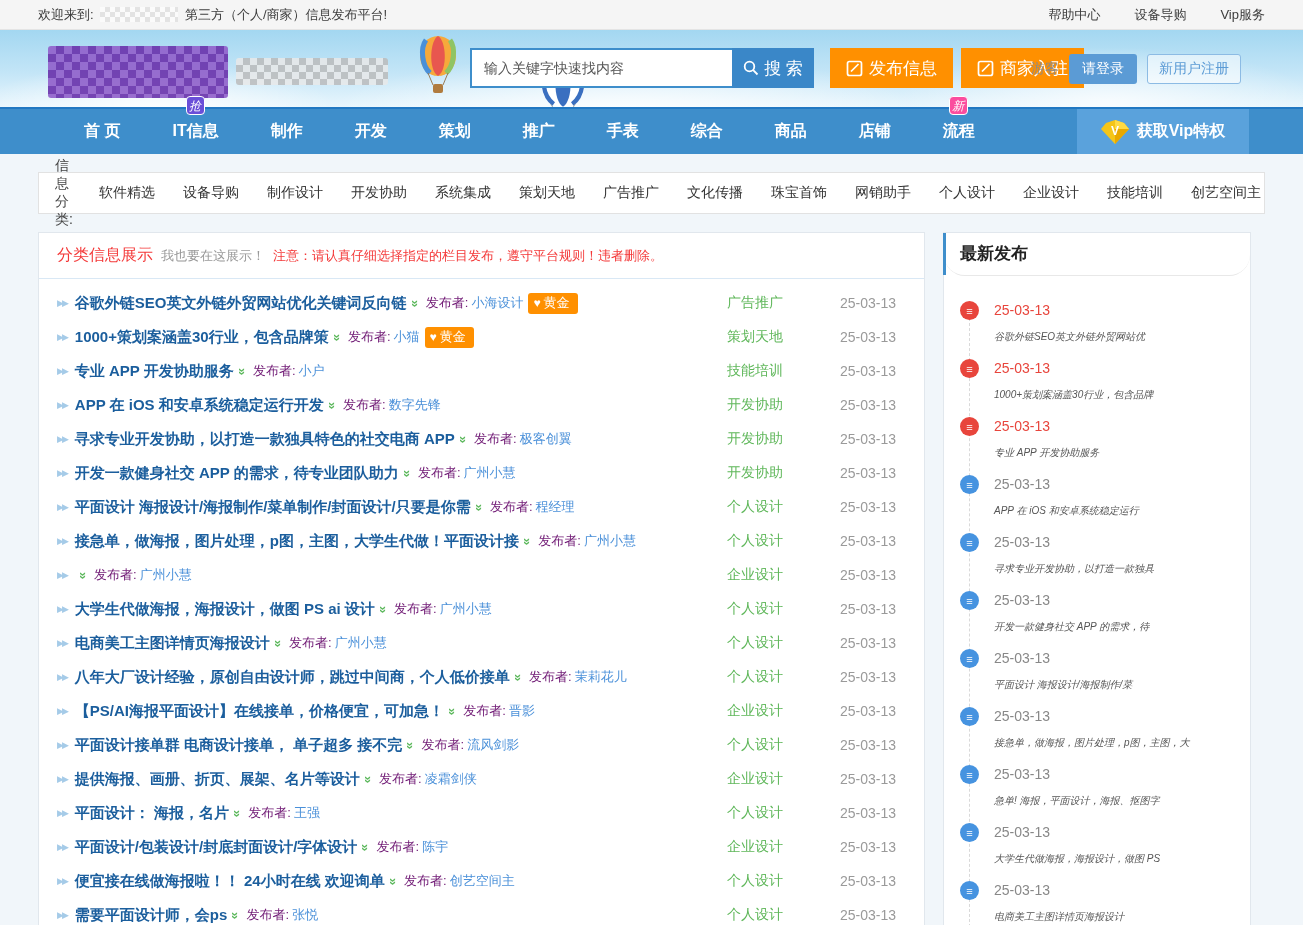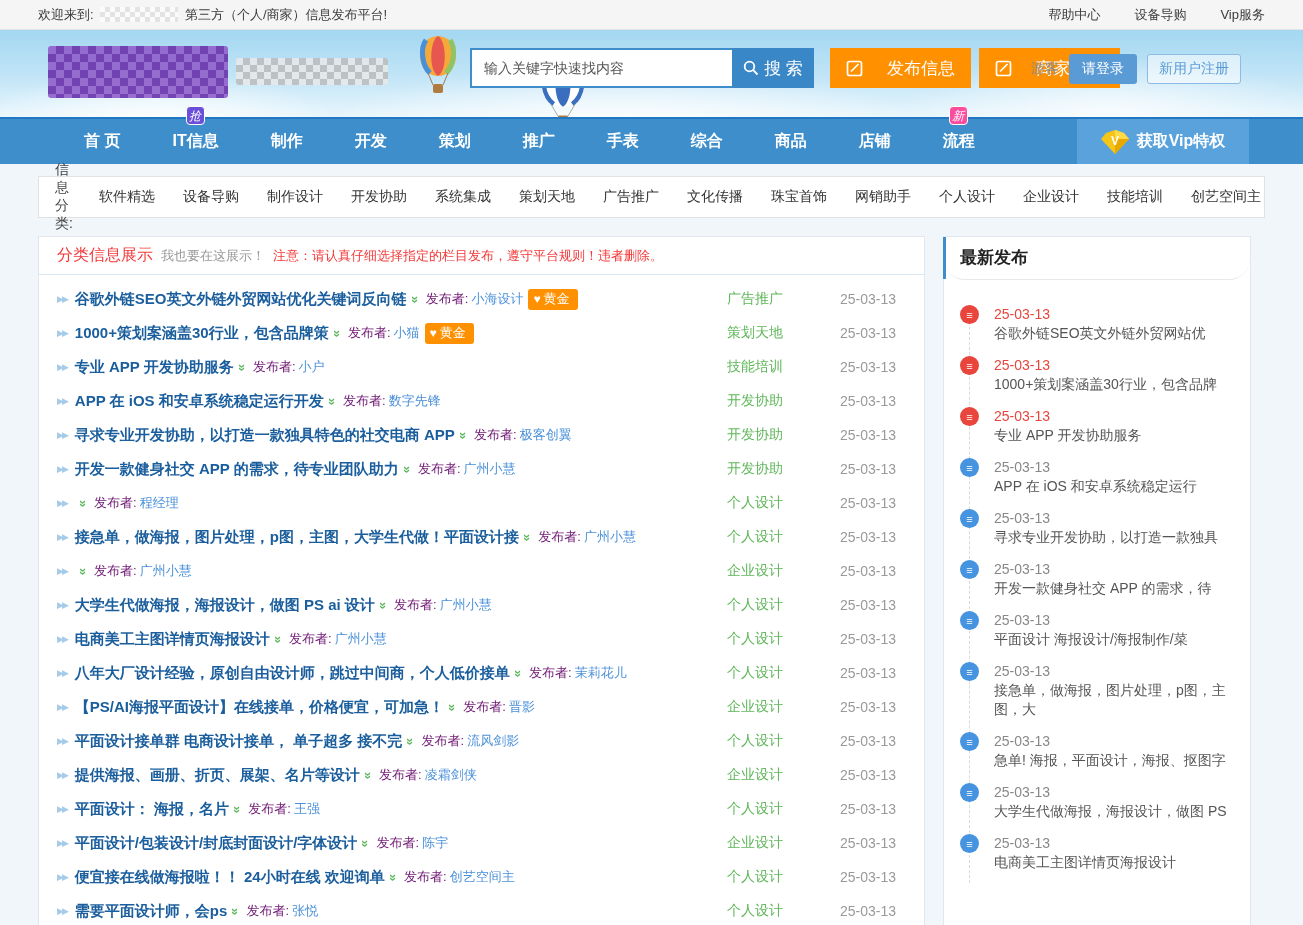--- a/index.html
+++ b/index.html
@@ -9,42 +9,42 @@
 
   
   .topbar { height:30px; background:#f5f5f5; border-bottom:1px solid #e4e4e4; font-size:13px; color:#3c3c3c; }
   .topbar .inner { display:flex; justify-content:space-between; align-items:center; height:100%; }
   .censor { display:inline-block; vertical-align:-3px; height:15px; width:78px; margin:0 3px;
             background:repeating-conic-gradient(#e3e3e3 0% 25%, #fbfbfb 0% 50%) 0 0/10px 10px; }
   .topbar-links { display:flex; gap:34px; }
   .topbar-links span { cursor:pointer; }
 
   
-  .header { height:87px; position:relative; overflow:hidden;
+  .header { height:77px; position:relative; overflow:hidden;
     background:
       radial-gradient(ellipse 260px 70px at 12% 105%, rgba(255,255,255,.95), rgba(255,255,255,0) 70%),
       radial-gradient(ellipse 420px 90px at 48% 115%, rgba(255,255,255,.97), rgba(255,255,255,0) 72%),
       radial-gradient(ellipse 300px 80px at 85% 95%, rgba(255,255,255,.75), rgba(255,255,255,0) 70%),
       linear-gradient(180deg,#a3d7f1 0%,#c3e5f7 55%,#e8f6fd 100%); }
   .header .inner { height:100%; }
   .logo-purple { position:absolute; left:10px; top:16px; width:180px; height:52px;
     background:repeating-conic-gradient(#6b35ad 0% 25%, #9263cc 0% 50%) 0 0/16px 16px; opacity:.92; border-radius:3px; }
   .logo-gray { position:absolute; left:198px; top:28px; width:152px; height:27px;
     background:repeating-conic-gradient(#bcbcbc 0% 25%, #e9e9e9 0% 50%) 0 0/14px 14px; opacity:.85; border-radius:3px; }
   .balloon { position:absolute; }
   .balloon-1 { left:378px; top:6px; }
   .balloon-2 { left:492px; top:34px; }
   .search-wrap { position:absolute; left:432px; top:18px; display:flex; height:40px; }
   .search-input { width:262px; height:40px; border:2px solid #3e8ecb; border-right:none; padding:0 12px;
     font-size:14px; color:#333; outline:none; font-family:inherit; }
   .search-input::placeholder { color:#555; }
   .btn-search { width:82px; height:40px; background:#3a87c8; color:#fff; border:none; font-size:17px;
     cursor:pointer; display:flex; align-items:center; justify-content:center; gap:5px; font-family:inherit; }
   .btn-orange { height:40px; padding:0 16px; margin-left:8px; background:#ff9000; color:#fff; border:none;
-    font-size:17px; cursor:pointer; display:flex; align-items:center; gap:24px; font-family:inherit; }
+    font-size:17px; cursor:pointer; display:flex; align-items:center; gap:6px; font-family:inherit; }
   .orange-row { position:absolute; left:784px; top:18px; display:flex; }
   .account { position:absolute; right:24px; top:24px; display:flex; align-items:center; gap:10px; }
   .guest { color:#8a8a8a; font-size:14px; }
   .btn-login { background:#5b9bd5; color:#fff; border:none; border-radius:3px; padding:6px 13px;
     font-size:14px; cursor:pointer; font-family:inherit; }
   .btn-register { background:rgba(255,255,255,.55); color:#5b9bd5; border:1px solid #8cbbe4; border-radius:3px;
     padding:5px 11px; font-size:14px; cursor:pointer; font-family:inherit; }
 
   
   .nav { height:47px; background:#3e8ecb; border-top:2px solid #2178c2; }
@@ -52,32 +52,32 @@
   .nav-item { position:relative; display:flex; align-items:center; padding:0 26px; color:#fff;
     font-size:16px; font-weight:bold; cursor:pointer; white-space:nowrap; }
   .nav-badge { position:absolute; top:-13px; left:50%; margin-left:-10px; min-width:19px; height:19px;
     background:#fb4d9e; border:1px solid #fff; border-radius:4px; color:#fff; font-size:12px; font-weight:normal;
     display:flex; align-items:center; justify-content:center; line-height:1; }
   .nav-badge.purple { background:#6a4fd8; }
   .vip { margin-left:auto; margin-right:16px; width:172px; background:#5aa2dc; display:flex; align-items:center;
     justify-content:center; gap:8px; color:#fff; font-size:16px; font-weight:bold; cursor:pointer; }
 
   
-  .catbar { width:1227px; margin:12px auto; background:#fff; border:1px solid #e2e2e2; height:42px;
+  .catbar { width:1227px; margin:18px auto; background:#fff; border:1px solid #e2e2e2; height:42px;
     display:flex; align-items:center; font-size:14px; color:#333; padding:0 16px; }
   .catbar .cat-label { color:#444; margin-right:12px; }
   .cat-item { padding:0 14px; cursor:pointer; white-space:nowrap; }
 
   
   .main { width:1227px; margin:18px auto 0; display:flex; gap:18px; align-items:flex-start; }
   .card { background:#fff; border:1px solid #e1e7ed; }
   .left-card { width:887px; height:745px; }
   .right-card { width:308px; height:745px; }
 
-  .notice { height:38px; display:flex; align-items:center; gap:8px; padding:0 18px;
+  .notice { height:46px; display:flex; align-items:center; gap:8px; padding:0 18px;
     border-bottom:1px solid #d9e8f5; white-space:nowrap; overflow:hidden; }
   .notice-title { color:#f43939; font-size:16px; }
   .notice-gray { color:#999; font-size:13px; }
   .notice-red { color:#f43939; font-size:13px; }
 
   .rows { padding-top:7px; }
   .row { height:34px; display:flex; align-items:center; padding:0 28px 0 18px; font-size:14px; }
   .row-main { display:flex; align-items:center; flex:1; min-width:0; overflow:hidden; white-space:nowrap; }
   .dbl-arrow { color:#a5cbe8; font-size:9px; letter-spacing:-2px; margin-right:8px; flex:none; }
   .dbl-arrow::before { content:"▶▶"; }
@@ -99,21 +99,21 @@
   .side-header::before { content:""; position:absolute; left:-1px; top:0; width:3px; height:100%; background:#3e8ecb; }
   .timeline { position:relative; padding:25px 14px 10px 16px; }
   .timeline::before { content:""; position:absolute; left:25px; top:32px; bottom:12px; border-left:1px dashed #d9d9d9; }
   .tl-item { position:relative; padding-left:34px; margin-bottom:13px; }
   .tl-icon { position:absolute; left:0; top:0; width:19px; height:19px; border-radius:50%; background:#4693e0;
     color:#fff; display:flex; align-items:center; justify-content:center; font-size:11px; z-index:1; }
   .tl-icon::before { content:"≡"; }
   .tl-icon.red { background:#e8453c; }
   .tl-date { font-size:14px; color:#888; line-height:19px; }
   .tl-date.red { color:#e8453c; }
-  .tl-text { font-size:14px; color:#555; line-height:19px; cursor:pointer; }
+  .tl-text { margin-top:7px; font-size:10px; color:#555; line-height:19px; cursor:pointer;font-style:italic; }
 </style>
 </head>
 <body>
 
 <div class="topbar">
   <div class="inner">
     <div>
       <span>欢迎来到:</span>
       <span class="censor"></span>
       <span>第三方（个人/商家）信息发布平台!</span>
@@ -377,20 +377,21 @@
             <span class="pub-name">广州小慧</span>
 
           </div>
           <span class="row-cat">开发协助</span>
           <span class="row-date">25-03-13</span>
         </div>
 
         <div class="row">
           <div class="row-main">
             <span class="dbl-arrow"></span>
+            <span class="row-title">平面设计 海报设计/海报制作/菜单制作/封面设计/只要是你需</span>
             <span class="chev"></span>
             <span class="pub-label">发布者:</span>
             <span class="pub-name">程经理</span>
 
           </div>
           <span class="row-cat">个人设计</span>
           <span class="row-date">25-03-13</span>
         </div>
 
         <div class="row">

